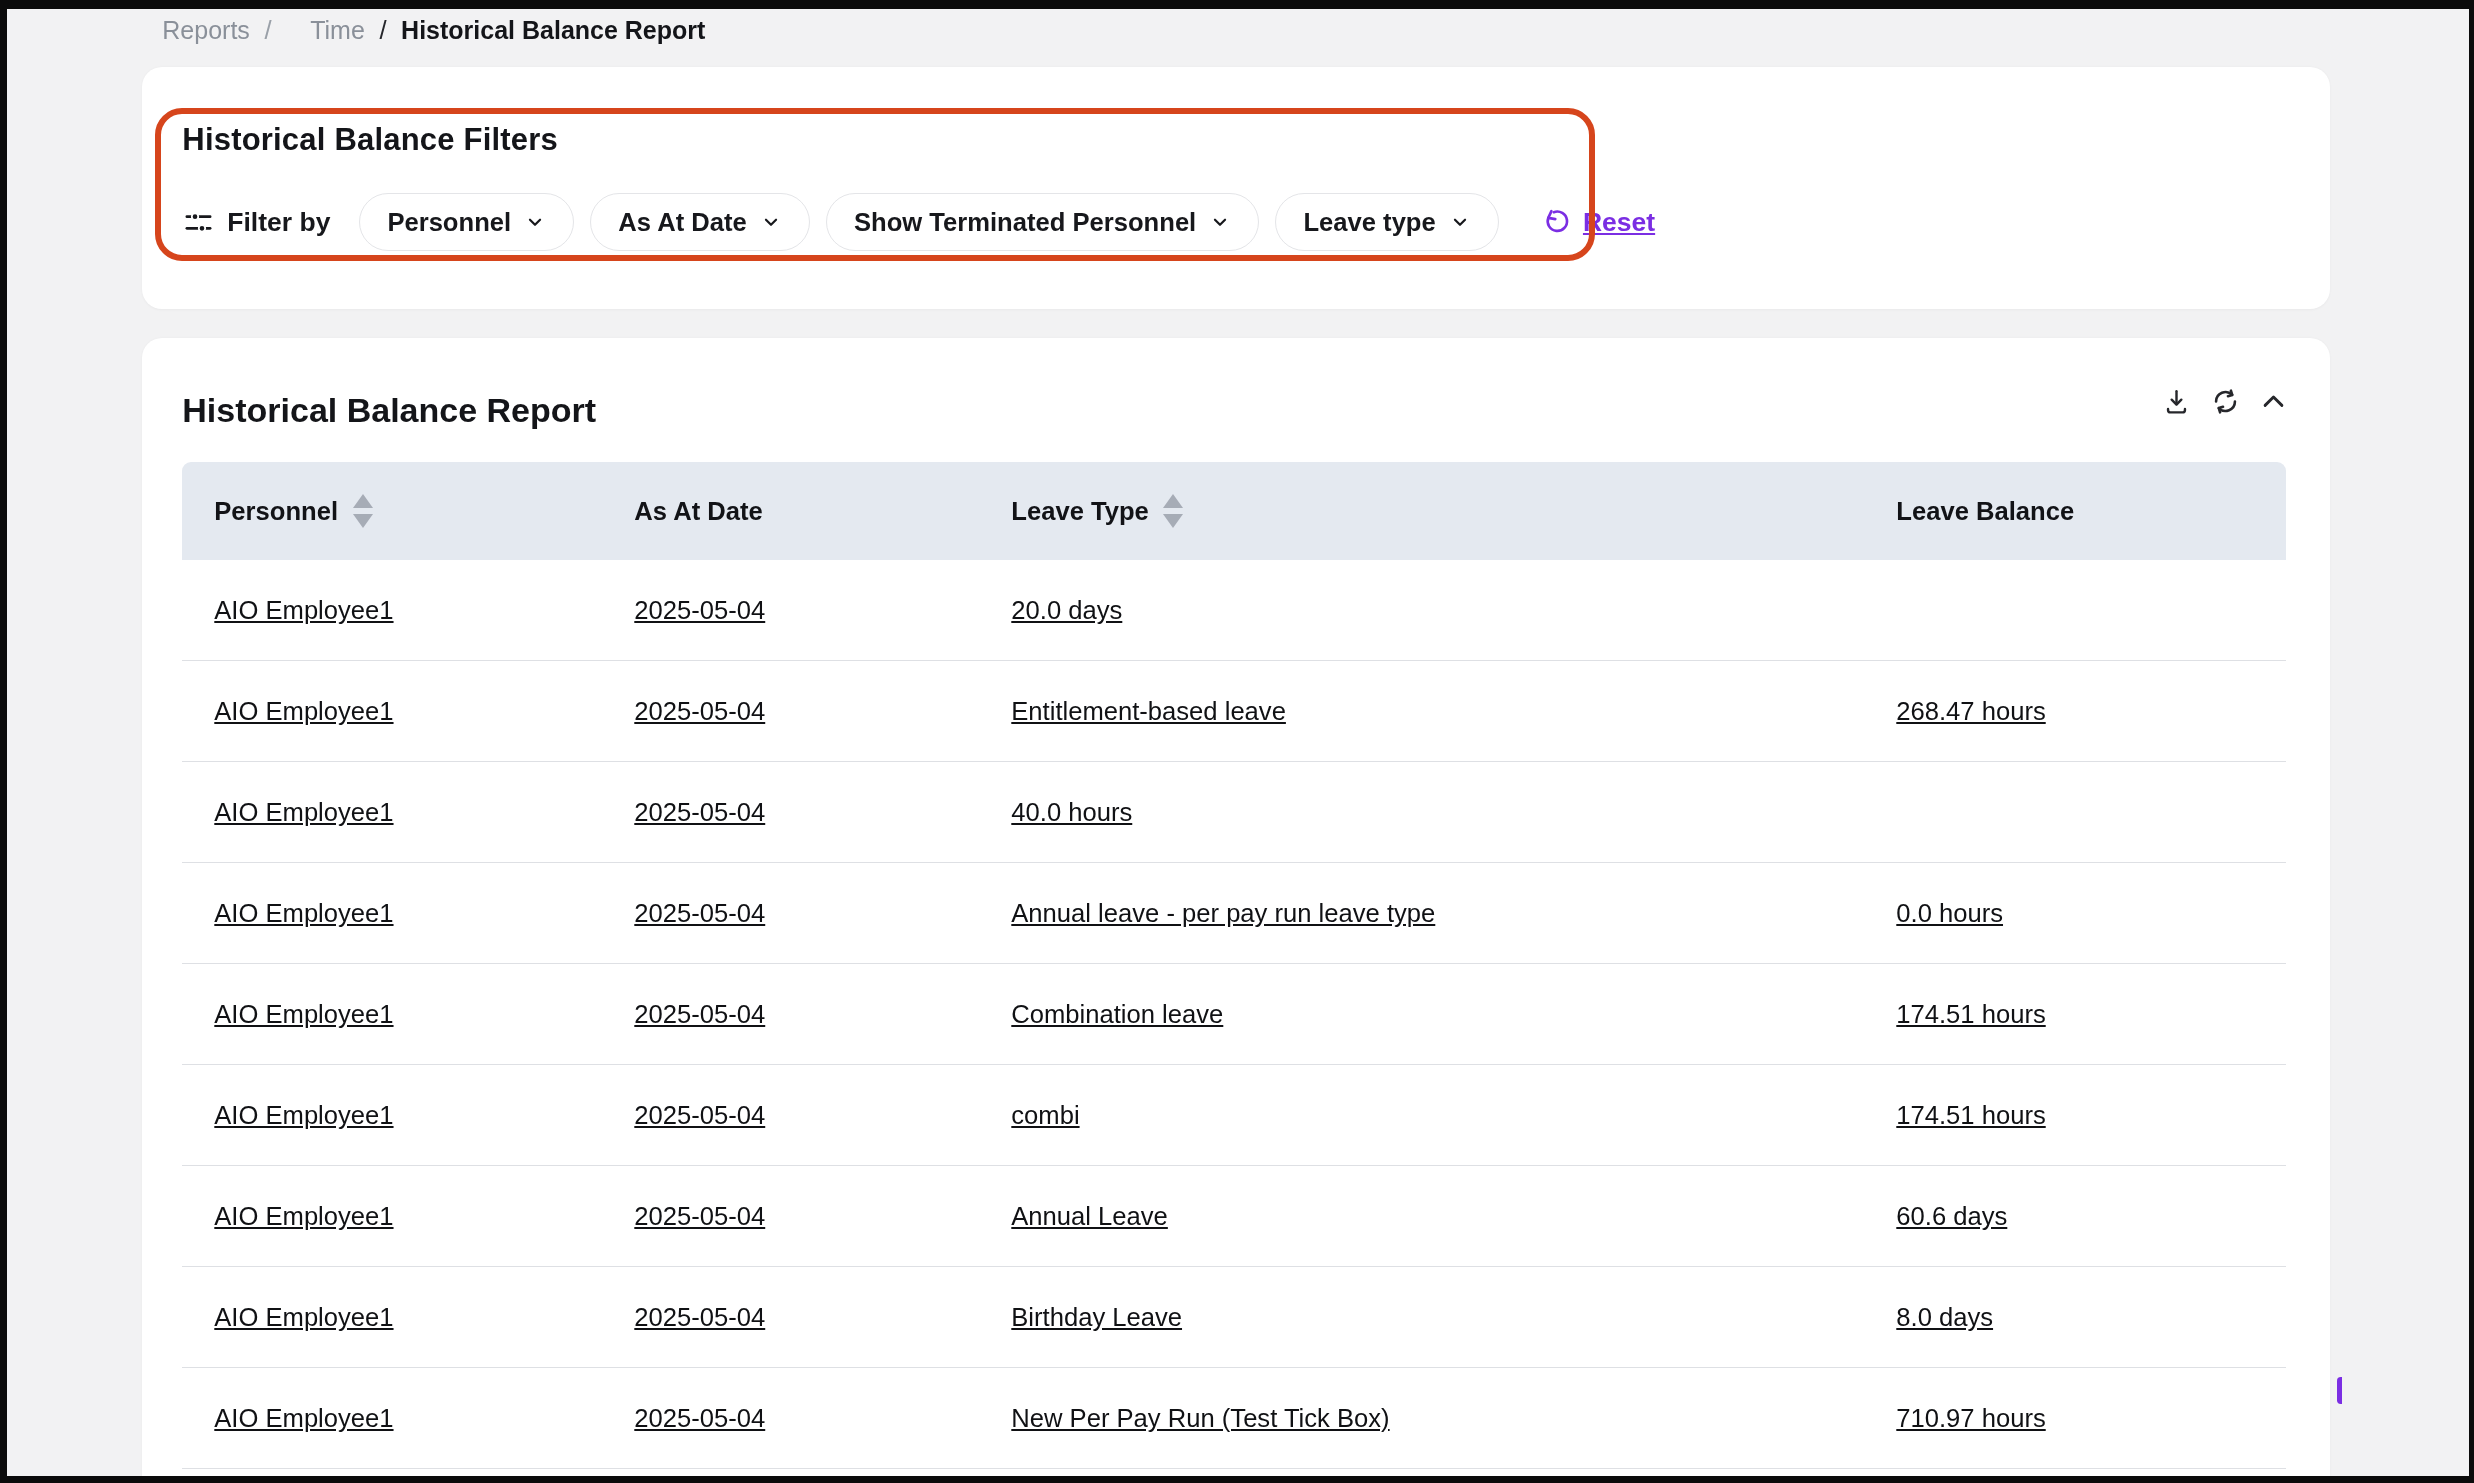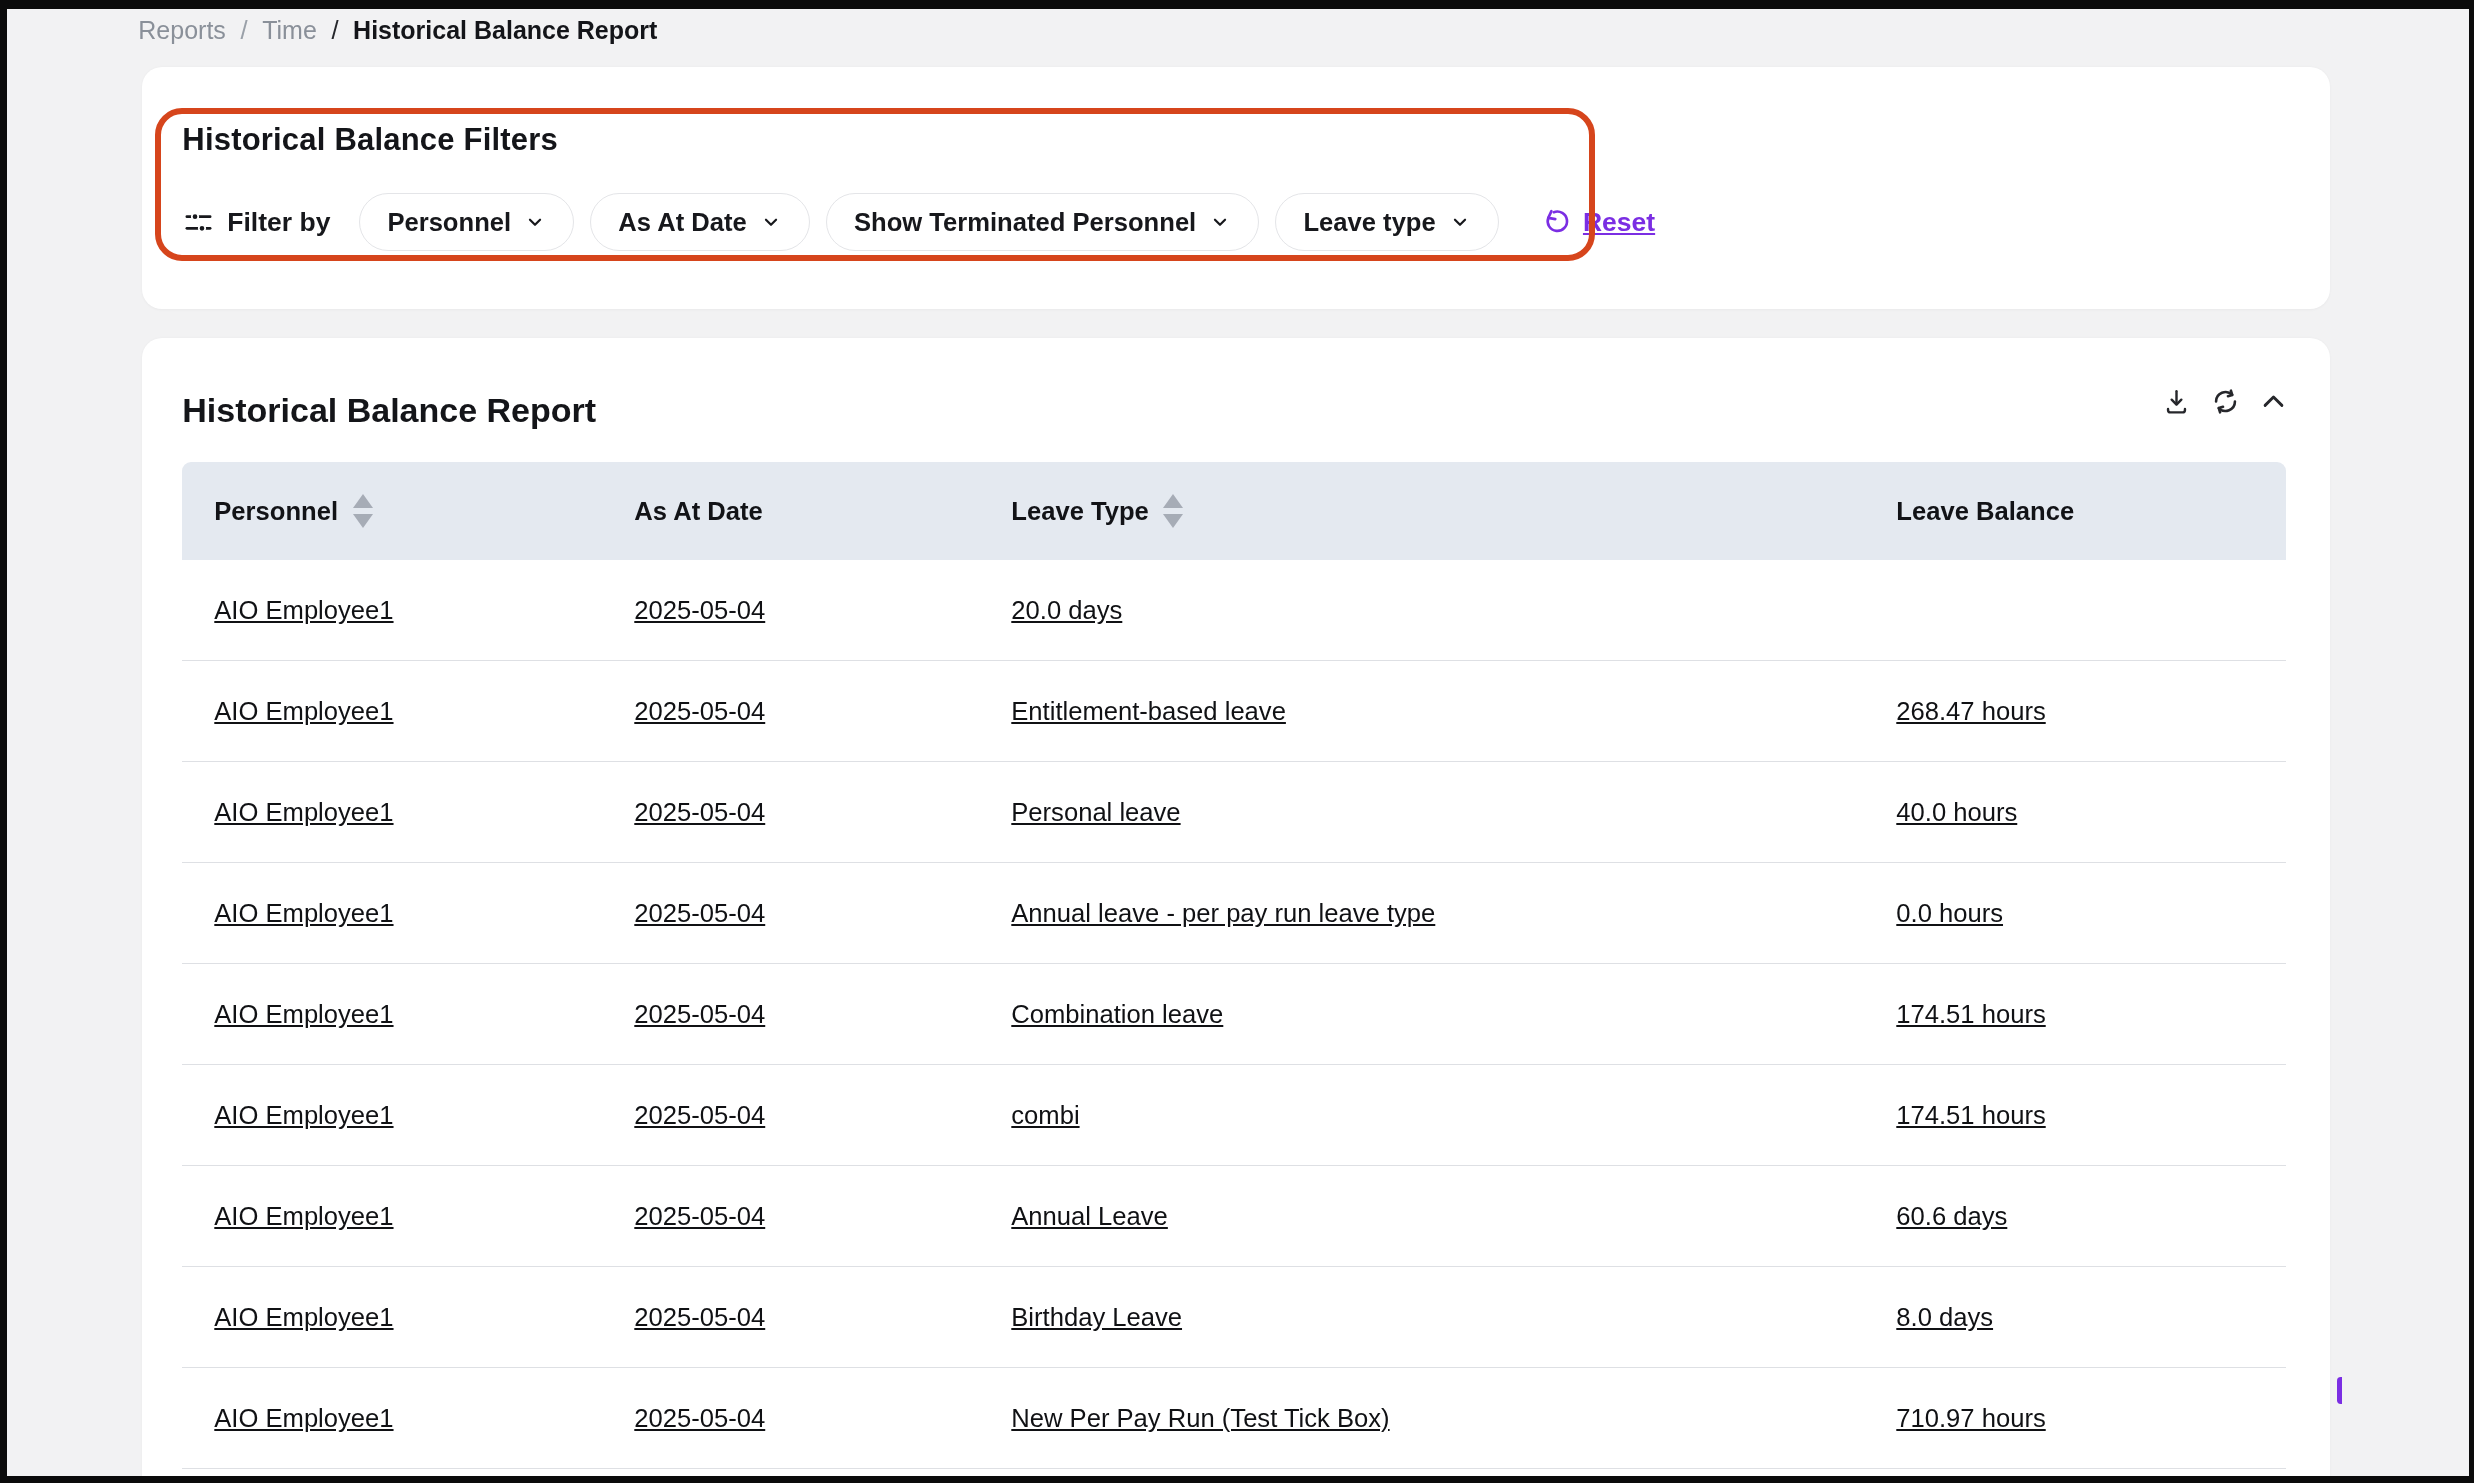--- a/index.html
+++ b/index.html
@@ -2,21 +2,21 @@
 <html style="font-size:14.6px"><head>
 <meta charset="utf-8">
 <style>
   * { margin:0; padding:0; box-sizing:border-box; }
   html,body { width:2475px; height:1483px; }
   body { background:#0b0b0b; position:relative; font-family:"Liberation Sans","DejaVu Sans",sans-serif; }
   .page { position:absolute; left:7.3px; top:9px; width:2462px; height:1467px; background:#F2F2F3; overflow:hidden; }
 
   
   .breadcrumb { position:absolute; left:131px; top:0px; height:42px; display:flex; align-items:center; gap:14.6px; font-size:25px; }
-  .crumb-muted { color:#8A9099; }
+  .crumb-muted { color:#8A9099;margin-left:24px; }
   .crumb-sep1 { color:#9AA0A8; font-size:25.6px; }
   .crumb-sep2 { color:#26272B; font-size:25.6px; }
   .crumb-current { color:#141519; font-weight:700; }
 
   
   .card { position:absolute; left:135px; width:2188px; background:#FFFFFF; border-radius:20px; box-shadow:0 0.9px 2.7px rgba(20,20,30,0.04); }
   .filter-card { top:58px; height:242px; }
   .report-card { top:329px; height:1178px; }
 
   
@@ -189,21 +189,20 @@
   <div class="trow">
     <div class="td">AIO Employee1</div>
     <div class="td">2025-05-04</div>
     <div class="td">Entitlement-based leave</div>
     <div class="td">268.47 hours</div>
   </div>
 
   <div class="trow">
     <div class="td">AIO Employee1</div>
     <div class="td">2025-05-04</div>
-    <div class="td">Personal leave</div>
     <div class="td">40.0 hours</div>
   </div>
 
   <div class="trow">
     <div class="td">AIO Employee1</div>
     <div class="td">2025-05-04</div>
     <div class="td">Annual leave - per pay run leave type</div>
     <div class="td">0.0 hours</div>
   </div>
 

